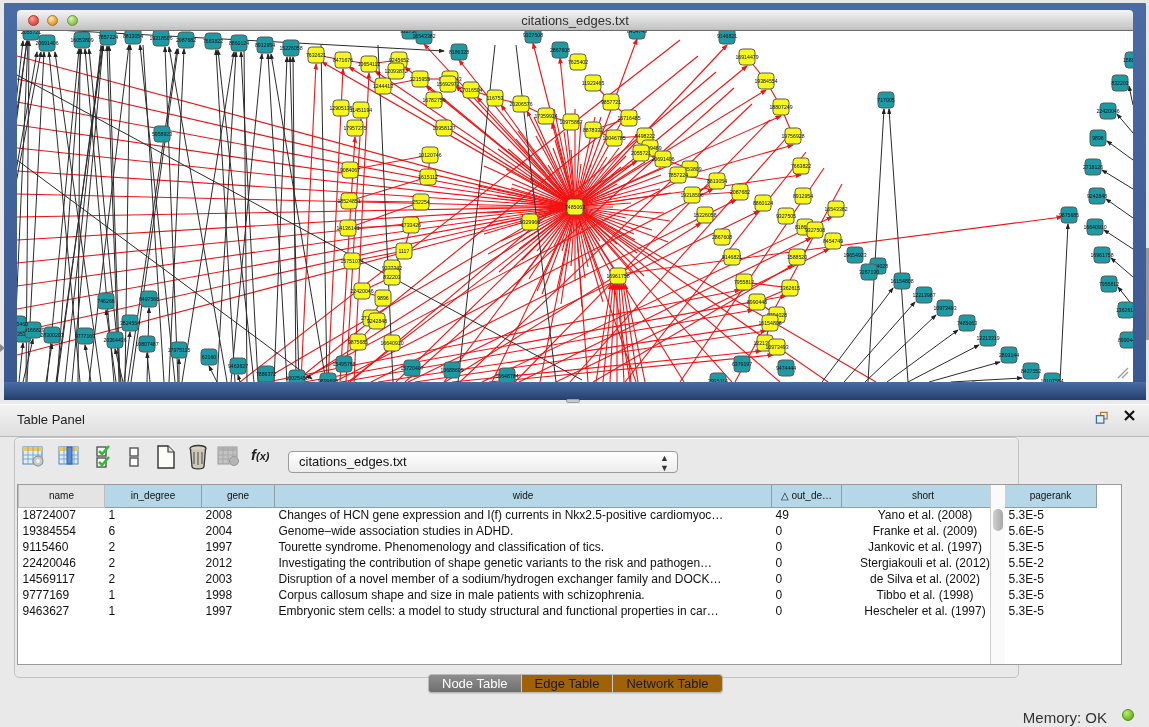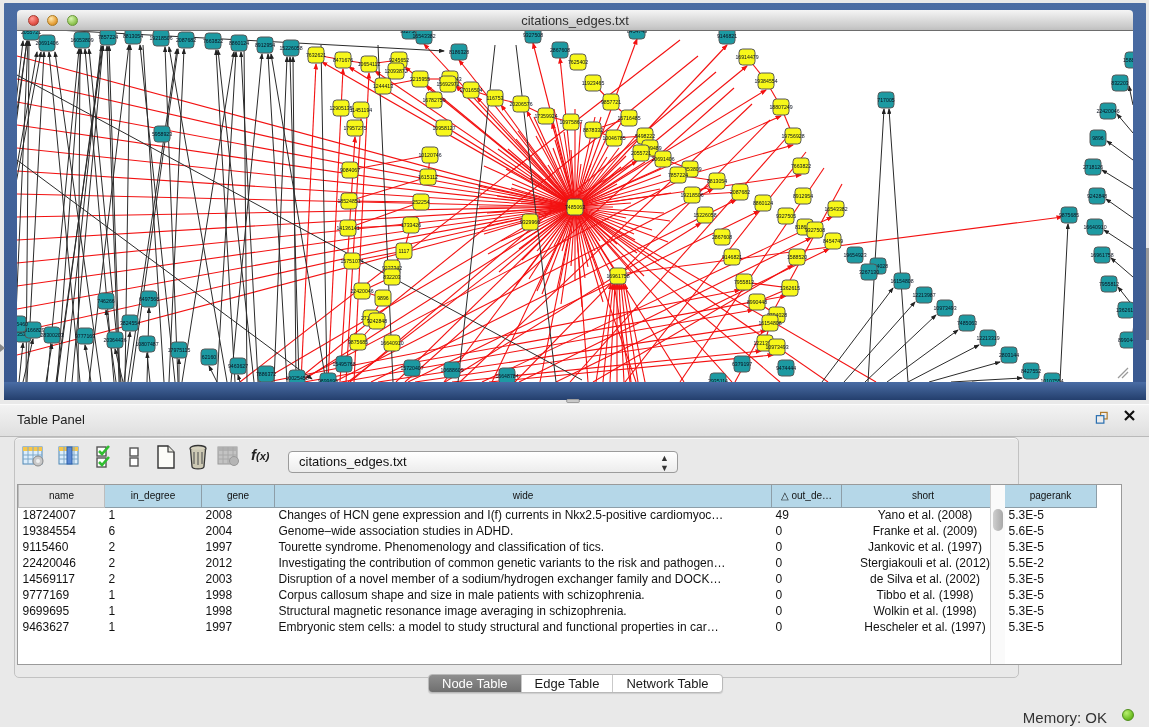--- a/index.html
+++ b/index.html
@@ -30,21 +30,21 @@
 td { height:16px; padding:0 0 0 4px; overflow:hidden; white-space:nowrap; border:none; }
 col.c1 { width:86px; } col.c2 { width:97px; } col.c3 { width:73px; }
 col.c4 { width:497px; } col.c5 { width:70px; } col.c6 { width:163px; } col.c7 { width:92px; }
 td.c6 { text-align:center; }
 .scroll { position:absolute; right:13px; top:47px; width:15px; height:179px; background:#fafafa; border-left:1px solid #d0d0d0; }
 .thumb { position:absolute; left:2px; top:24px; width:10px; height:22px; background:linear-gradient(90deg,#cfcfcf,#a8a8a8); border-radius:5px; }
 .toolbar { position:absolute; left:0; top:6px; height:36px; width:100%; }
 .dd { position:absolute; left:273px; top:7px; width:390px; height:22px; background:linear-gradient(#ffffff,#ececec);
   border:1px solid #9b9b9b; border-radius:4px; font-size:13px; color:#111; line-height:20px; padding-left:10px; }
 .dd .arrows { position:absolute; right:8px; top:1px; font-size:9px; color:#333; line-height:10px; }
-.seg { position:absolute; left:428px; top:674px; height:19px; display:flex; border:1px solid #b9b9b9; border-radius:4px; overflow:hidden; background:#ffffff; box-shadow:0 1px 1px rgba(0,0,0,.12); }
+.seg { position:absolute; left:428px; top:674px; height:19px; display:flex; border:1px solid #b9b9b9; border-radius:4px; overflow:hidden; background:#a16207; box-shadow:0 1px 1px rgba(0,0,0,.12); }
 .seg div { padding:0 13px; font-size:13px; line-height:18px; color:#1a1a1a; }
 .seg .on { background:linear-gradient(#8e8e8e,#6f6f6f); color:#fff; }
 .seg .sep { padding:0; width:1px; background:#c9c9c9; }
 .mem { position:absolute; right:42px; top:709px; font-size:15px; color:#333; }
 .memdot { position:absolute; right:15px; top:709px; width:12px; height:12px; border-radius:50%;
   background:radial-gradient(circle at 35% 30%, #b8f06e, #6ebe24 65%, #57a214); border:1px solid #4f8f1a; }
 .ticon { position:absolute; top:0; }
 .pfloat { position:absolute; right:40px; top:411px; width:14px; height:14px; }
 .pclose { position:absolute; right:13px; top:409px; font-size:16px; font-weight:bold; color:#111; }
 .sidestrip { position:absolute; right:0; top:248px; width:3px; height:92px; background:#9a9a9a; }
@@ -1058,50 +1058,41 @@
             <td class="c3">1997</td>
             <td class="c4">Tourette syndrome. Phenomenology and classification of tics.</td>
             <td class="c5">0</td>
             <td class="c6">Jankovic et al. (1997)</td>
             <td class="c7">5.3E-5</td>
           </tr>
 <tr>
             <td class="c1">22420046</td>
             <td class="c2">2</td>
             <td class="c3">2012</td>
-            <td class="c4">Investigating the contribution of common genetic variants to the risk and pathogen…</td>
+            <td class="c4">Investigating the contribution of shape genetic variants to the risk and pathogen…</td>
             <td class="c5">0</td>
             <td class="c6">Stergiakouli et al. (2012)</td>
             <td class="c7">5.5E-2</td>
           </tr>
 <tr>
             <td class="c1">14569117</td>
             <td class="c2">2</td>
             <td class="c3">2003</td>
             <td class="c4">Disruption of a novel member of a sodium/hydrogen exchanger family and DOCK…</td>
             <td class="c5">0</td>
             <td class="c6">de Silva et al. (2002)</td>
             <td class="c7">5.3E-5</td>
           </tr>
 <tr>
             <td class="c1">9777169</td>
             <td class="c2">1</td>
             <td class="c3">1998</td>
             <td class="c4">Corpus callosum shape and size in male patients with schizophrenia.</td>
             <td class="c5">0</td>
             <td class="c6">Tibbo et al. (1998)</td>
-            <td class="c7">5.3E-5</td>
-          </tr>
-<tr>
-            <td class="c1">9699695</td>
-            <td class="c2">1</td>
-            <td class="c3">1998</td>
-            <td class="c4">Structural magnetic resonance image averaging in schizophrenia.</td>
-            <td class="c5">0</td>
-            <td class="c6">Wolkin et al. (1998)</td>
             <td class="c7">5.3E-5</td>
           </tr>
 <tr>
             <td class="c1">9463627</td>
             <td class="c2">1</td>
             <td class="c3">1997</td>
             <td class="c4">Embryonic stem cells: a model to study structural and functional properties in car…</td>
             <td class="c5">0</td>
             <td class="c6">Hescheler et al. (1997)</td>
             <td class="c7">5.3E-5</td>

